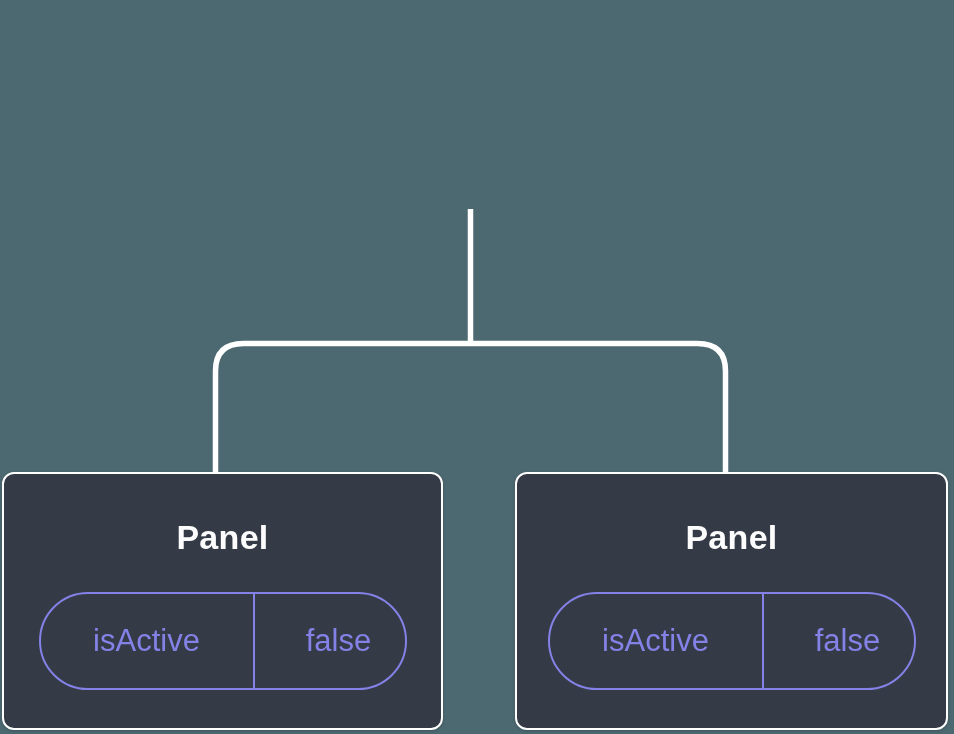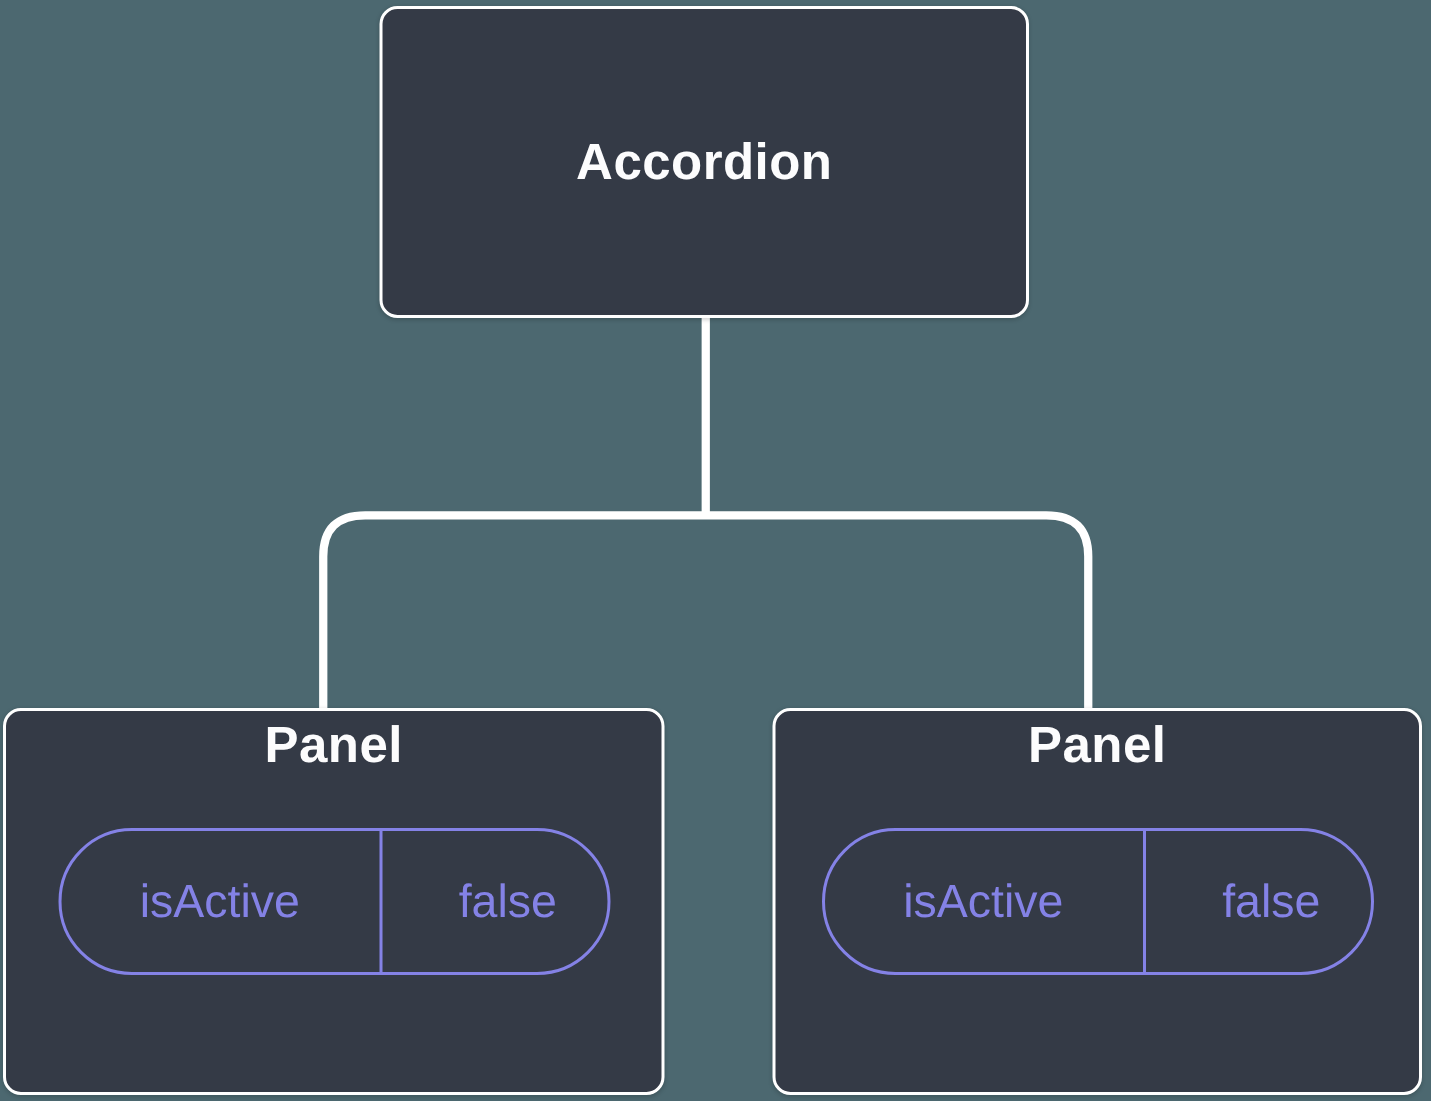--- a/index.html
+++ b/index.html
@@ -51,20 +51,21 @@
   }
   .node-label {
     color: var(--text-white);
     font-size: 34px;
     font-weight: 600;
     letter-spacing: 0.3px;
   }
   .panel {
     top: 472px;
     height: 258px;
+    padding-top: 40px;
   }
   .panel-left  { left: 2px;   width: 441px; }
   .panel-right { left: 515px; width: 433px; }
   .node-title {
     text-align: center;
     color: var(--text-white);
     font-size: 34px;
     font-weight: 600;
     line-height: 46px;
     letter-spacing: 0.3px;
@@ -98,23 +99,20 @@
 </head>
 <body>
 
 <div class="canvas">
 
   <svg class="connectors" viewBox="0 0 954 734" xmlns="http://www.w3.org/2000/svg" aria-hidden="true">
     <path d="M470.5 209 L470.5 346"></path>
     <path d="M215.5 474 L215.5 371 Q215.5 343.5 243.5 343.5 L697.5 343.5 Q725.5 343.5 725.5 371 L725.5 474"></path>
   </svg>
 
-  <div class="node node-root">
-    <span class="node-label">Accordion</span>
-  </div>
 
   <div class="node panel panel-left">
     <div class="node-title">Panel</div>
     <div class="pill">
       <div class="pill-cell pill-key">isActive</div>
       <div class="pill-cell pill-value">false</div>
     </div>
   </div>
 
   <div class="node panel panel-right">

